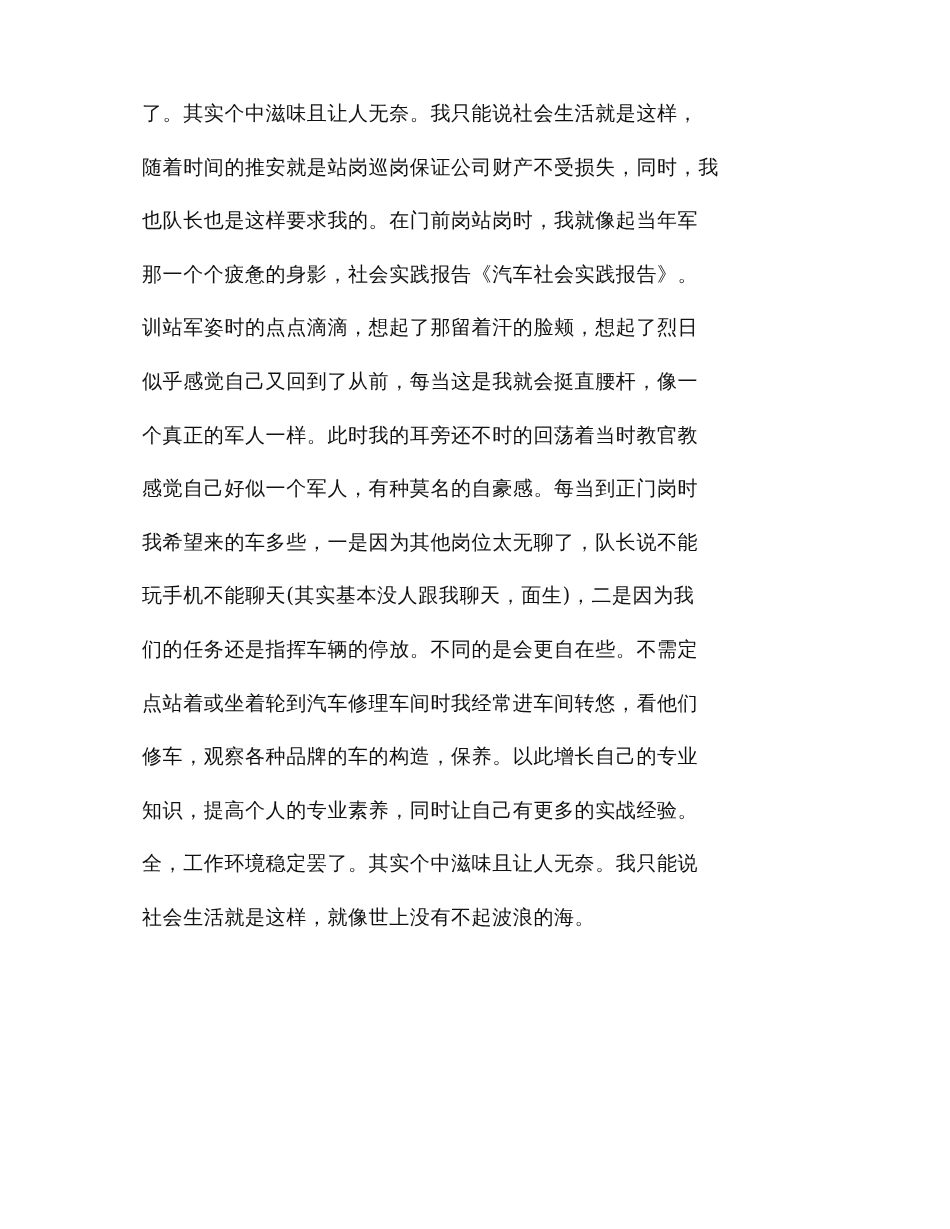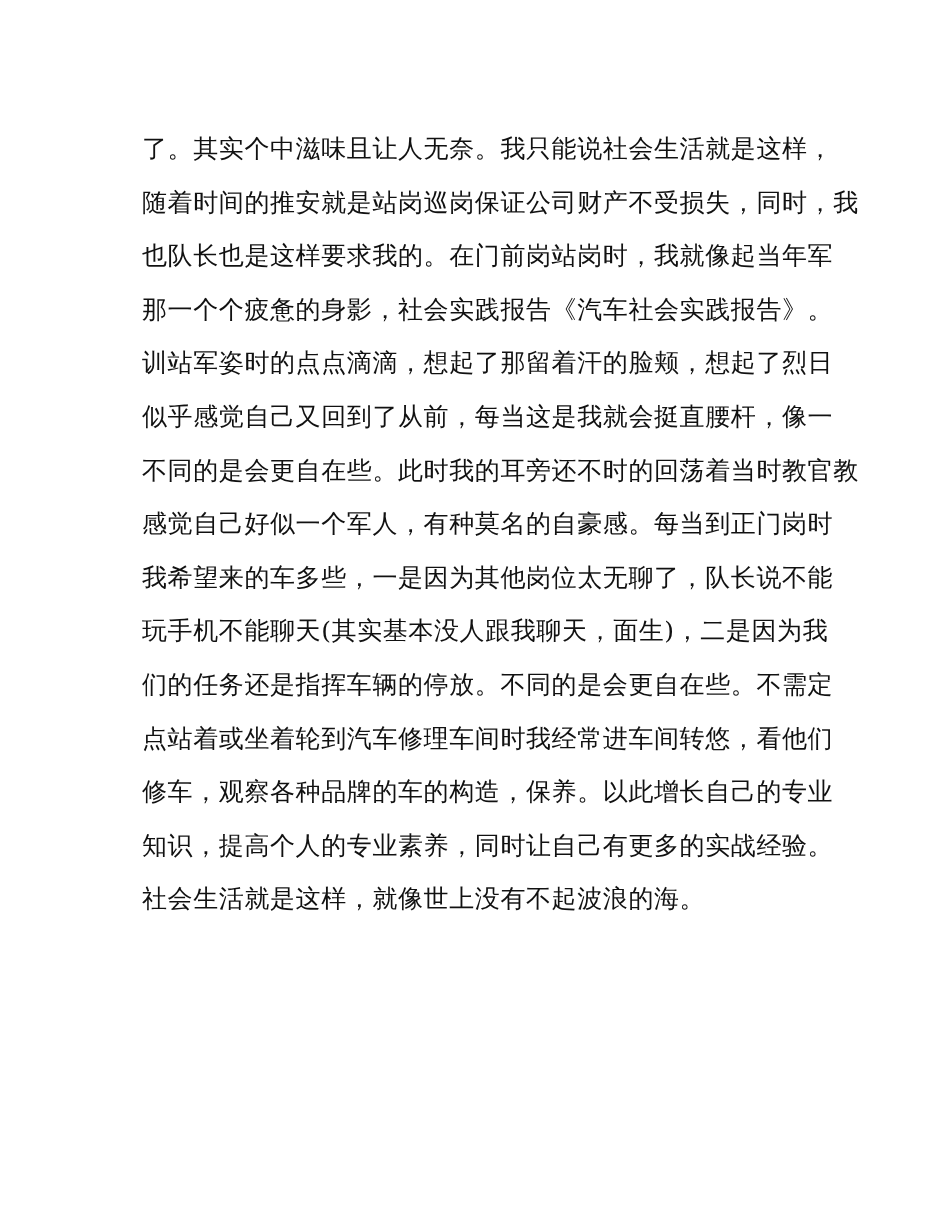--- a/index.html
+++ b/index.html
@@ -17,47 +17,48 @@
       position: absolute;
       left: 0;
       top: 0;
       width: 950px;
       height: 1229px;
       background: #ffffff;
     }
     .text-block {
       position: absolute;
       left: 142px;
-      top: 122px;
+      top: 87px;
       width: 680px;
       font-family: "DejaVu Serif", "Liberation Serif", serif;
-      font-size: 25px;
+      font-size: 20px;
       color: #111111;
     }
     .line {
       height: 53.6px;
       line-height: 53.6px;
       white-space: nowrap;
       letter-spacing: 0.6px;
     }
   </style>
 </head>
 <body>
 
 <div class="page">
   <div class="text-block">
     <div class="line">了。其实个中滋味且让人无奈。我只能说社会生活就是这样，</div>
     <div class="line">随着时间的推安就是站岗巡岗保证公司财产不受损失，同时，我</div>
     <div class="line">也队长也是这样要求我的。在门前岗站岗时，我就像起当年军</div>
     <div class="line">那一个个疲惫的身影，社会实践报告《汽车社会实践报告》。</div>
     <div class="line">训站军姿时的点点滴滴，想起了那留着汗的脸颊，想起了烈日</div>
     <div class="line">似乎感觉自己又回到了从前，每当这是我就会挺直腰杆，像一</div>
-    <div class="line">不同的是会更自在些。此时我的耳旁还不时的回荡着当时教官教</div>
+    <div class="line">个真正的军人一样。此时我的耳旁还不时的回荡着当时教官教</div>
     <div class="line">感觉自己好似一个军人，有种莫名的自豪感。每当到正门岗时</div>
     <div class="line">我希望来的车多些，一是因为其他岗位太无聊了，队长说不能</div>
     <div class="line">玩手机不能聊天(其实基本没人跟我聊天，面生)，二是因为我</div>
     <div class="line">们的任务还是指挥车辆的停放。不同的是会更自在些。不需定</div>
     <div class="line">点站着或坐着轮到汽车修理车间时我经常进车间转悠，看他们</div>
     <div class="line">修车，观察各种品牌的车的构造，保养。以此增长自己的专业</div>
     <div class="line">知识，提高个人的专业素养，同时让自己有更多的实战经验。</div>
+    <div class="line">全，工作环境稳定罢了。其实个中滋味且让人无奈。我只能说</div>
     <div class="line">社会生活就是这样，就像世上没有不起波浪的海。</div>
   </div>
 </div>
 
 </body></html>

